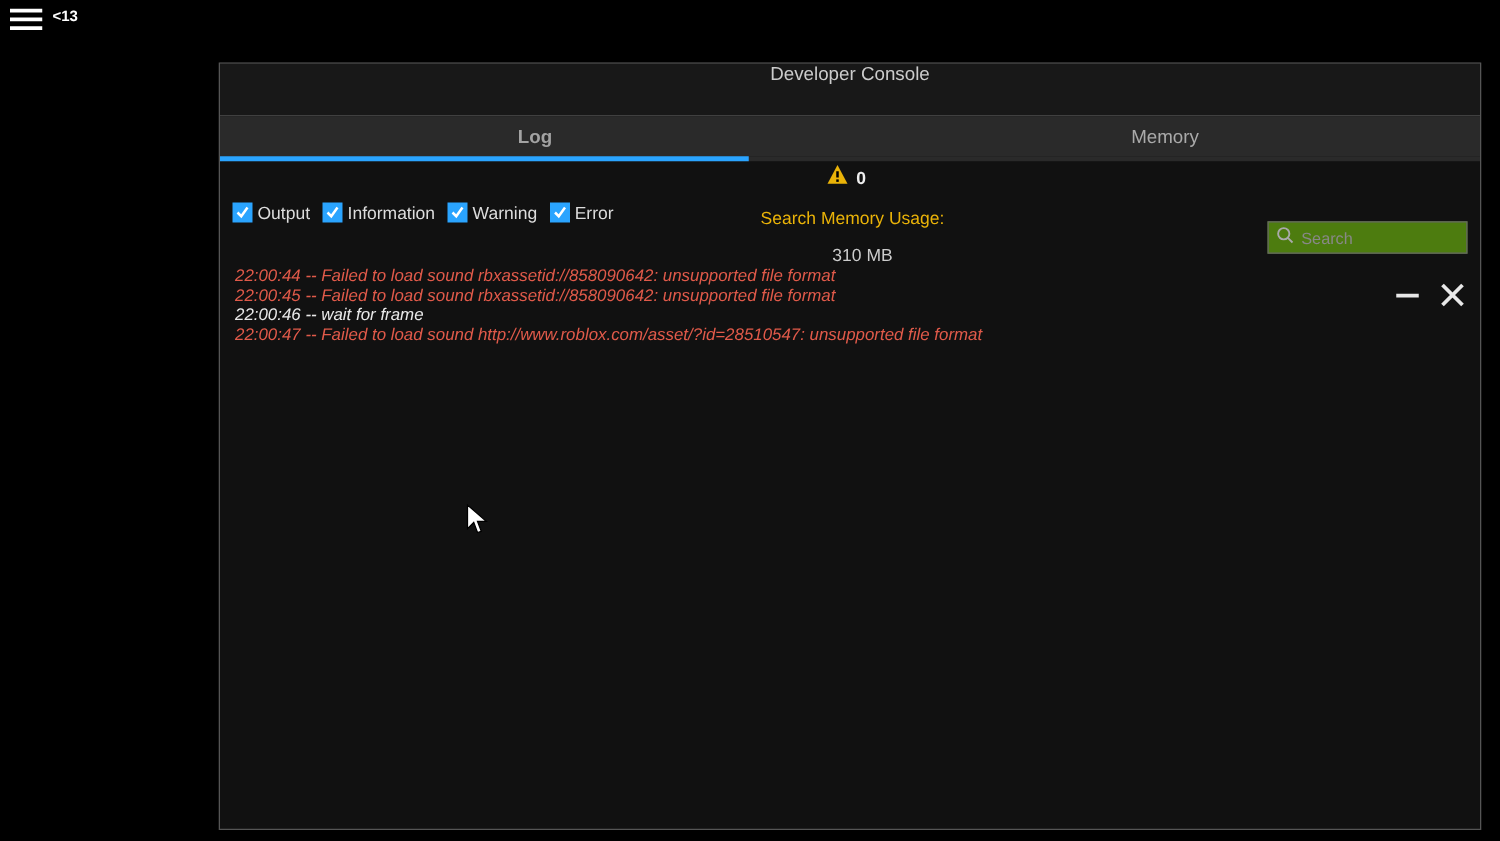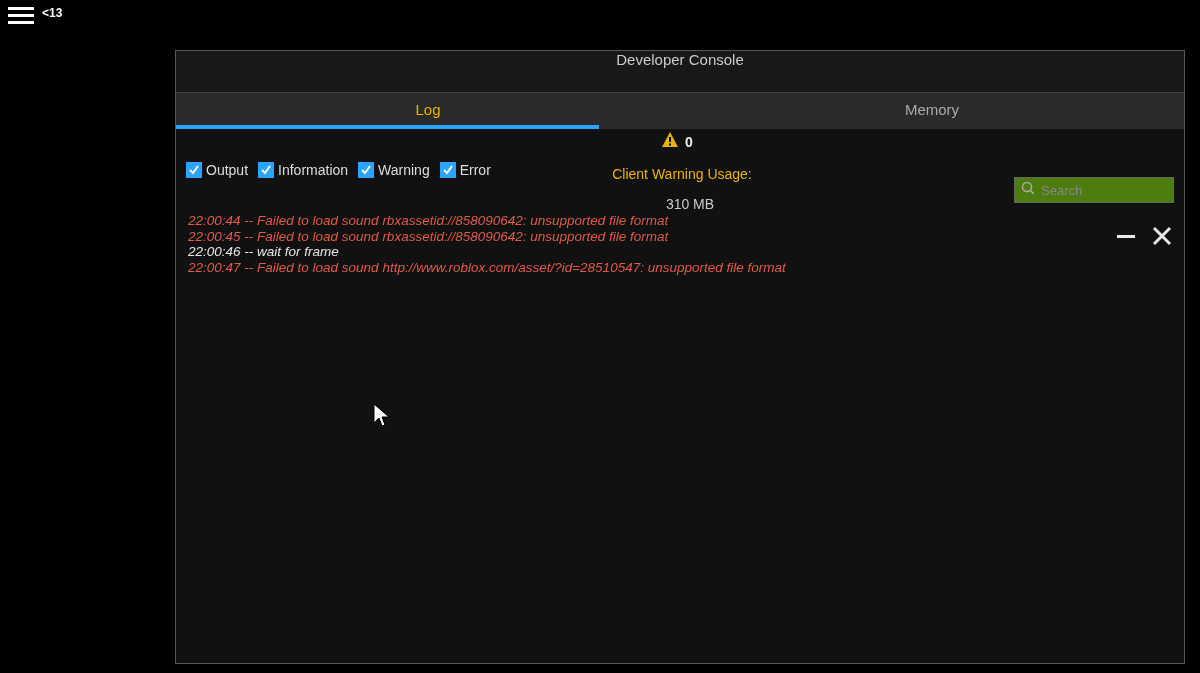--- a/index.html
+++ b/index.html
@@ -22,21 +22,21 @@
     .status-group .count { color:#eee; font-weight:700; margin-right:6px;}
     .memlabel { color:#eab308; font-size:14px; margin-left:4px;}
     .memval   { color:#ccc; font-size:14px; margin-left:20px;}
     .right-controls { margin-left:auto; display:flex; align-items:center; gap:16px;}
     .icon-btn { cursor:pointer; }
 
     
     .tabs { display:flex; height:32px; background:#2a2a2a; }
     .tab { flex:1; display:flex; align-items:center; justify-content:center;
            font-size:15px; color:#aaa; cursor:pointer; }
-    .tab.active { color:#eab308; font-weight:400; }
+    .tab.active { color:#a3a3a3; font-weight:700; }
     .tab-underline-row { height:4px; background:#2a2a2a; display:flex; }
     .tab-underline-row .seg { flex:1; }
     .tab-underline-row .seg.active { background:#2aa4ff; }
 
     
     .filterbar { display:flex; align-items:center; padding:8px 10px; gap:10px; }
     .chk { display:flex; align-items:center; gap:4px; font-size:14px; color:#ddd; cursor:pointer; }
     .chk .box { width:16px; height:16px; background:#2aa4ff; display:flex; align-items:center; justify-content:center; }
     .searchwrap { margin-left:auto; display:flex; align-items:center; width:160px; height:26px;
                   border:1px solid #666; background:#4d7c0f; padding:0 6px; gap:6px;margin-top:40px;}
@@ -88,21 +88,21 @@
       <span>
         <svg width="18" height="18" viewBox="0 0 18 18">
           <path d="M9 1 L17 16 L1 16 Z" fill="#eab308"></path>
           <rect x="8" y="6" width="2" height="5" fill="#000"></rect>
           <rect x="8" y="12.5" width="2" height="2" fill="#000"></rect>
         </svg>
       </span>
       <span class="count">0</span>
     </span>
 
-    <span class="memlabel">Client Warning Usage:</span>
+    <span class="memlabel">Search Memory Usage:</span>
     <span class="memval">310 MB</span>
 
     <span class="right-controls">
       <span class="icon-btn">
         <svg width="20" height="20" viewBox="0 0 20 20">
           <rect x="1" y="9" width="18" height="3" fill="#e8e8e8"></rect>
         </svg>
       </span>
       <span class="icon-btn">
         <svg width="20" height="20" viewBox="0 0 20 20">

